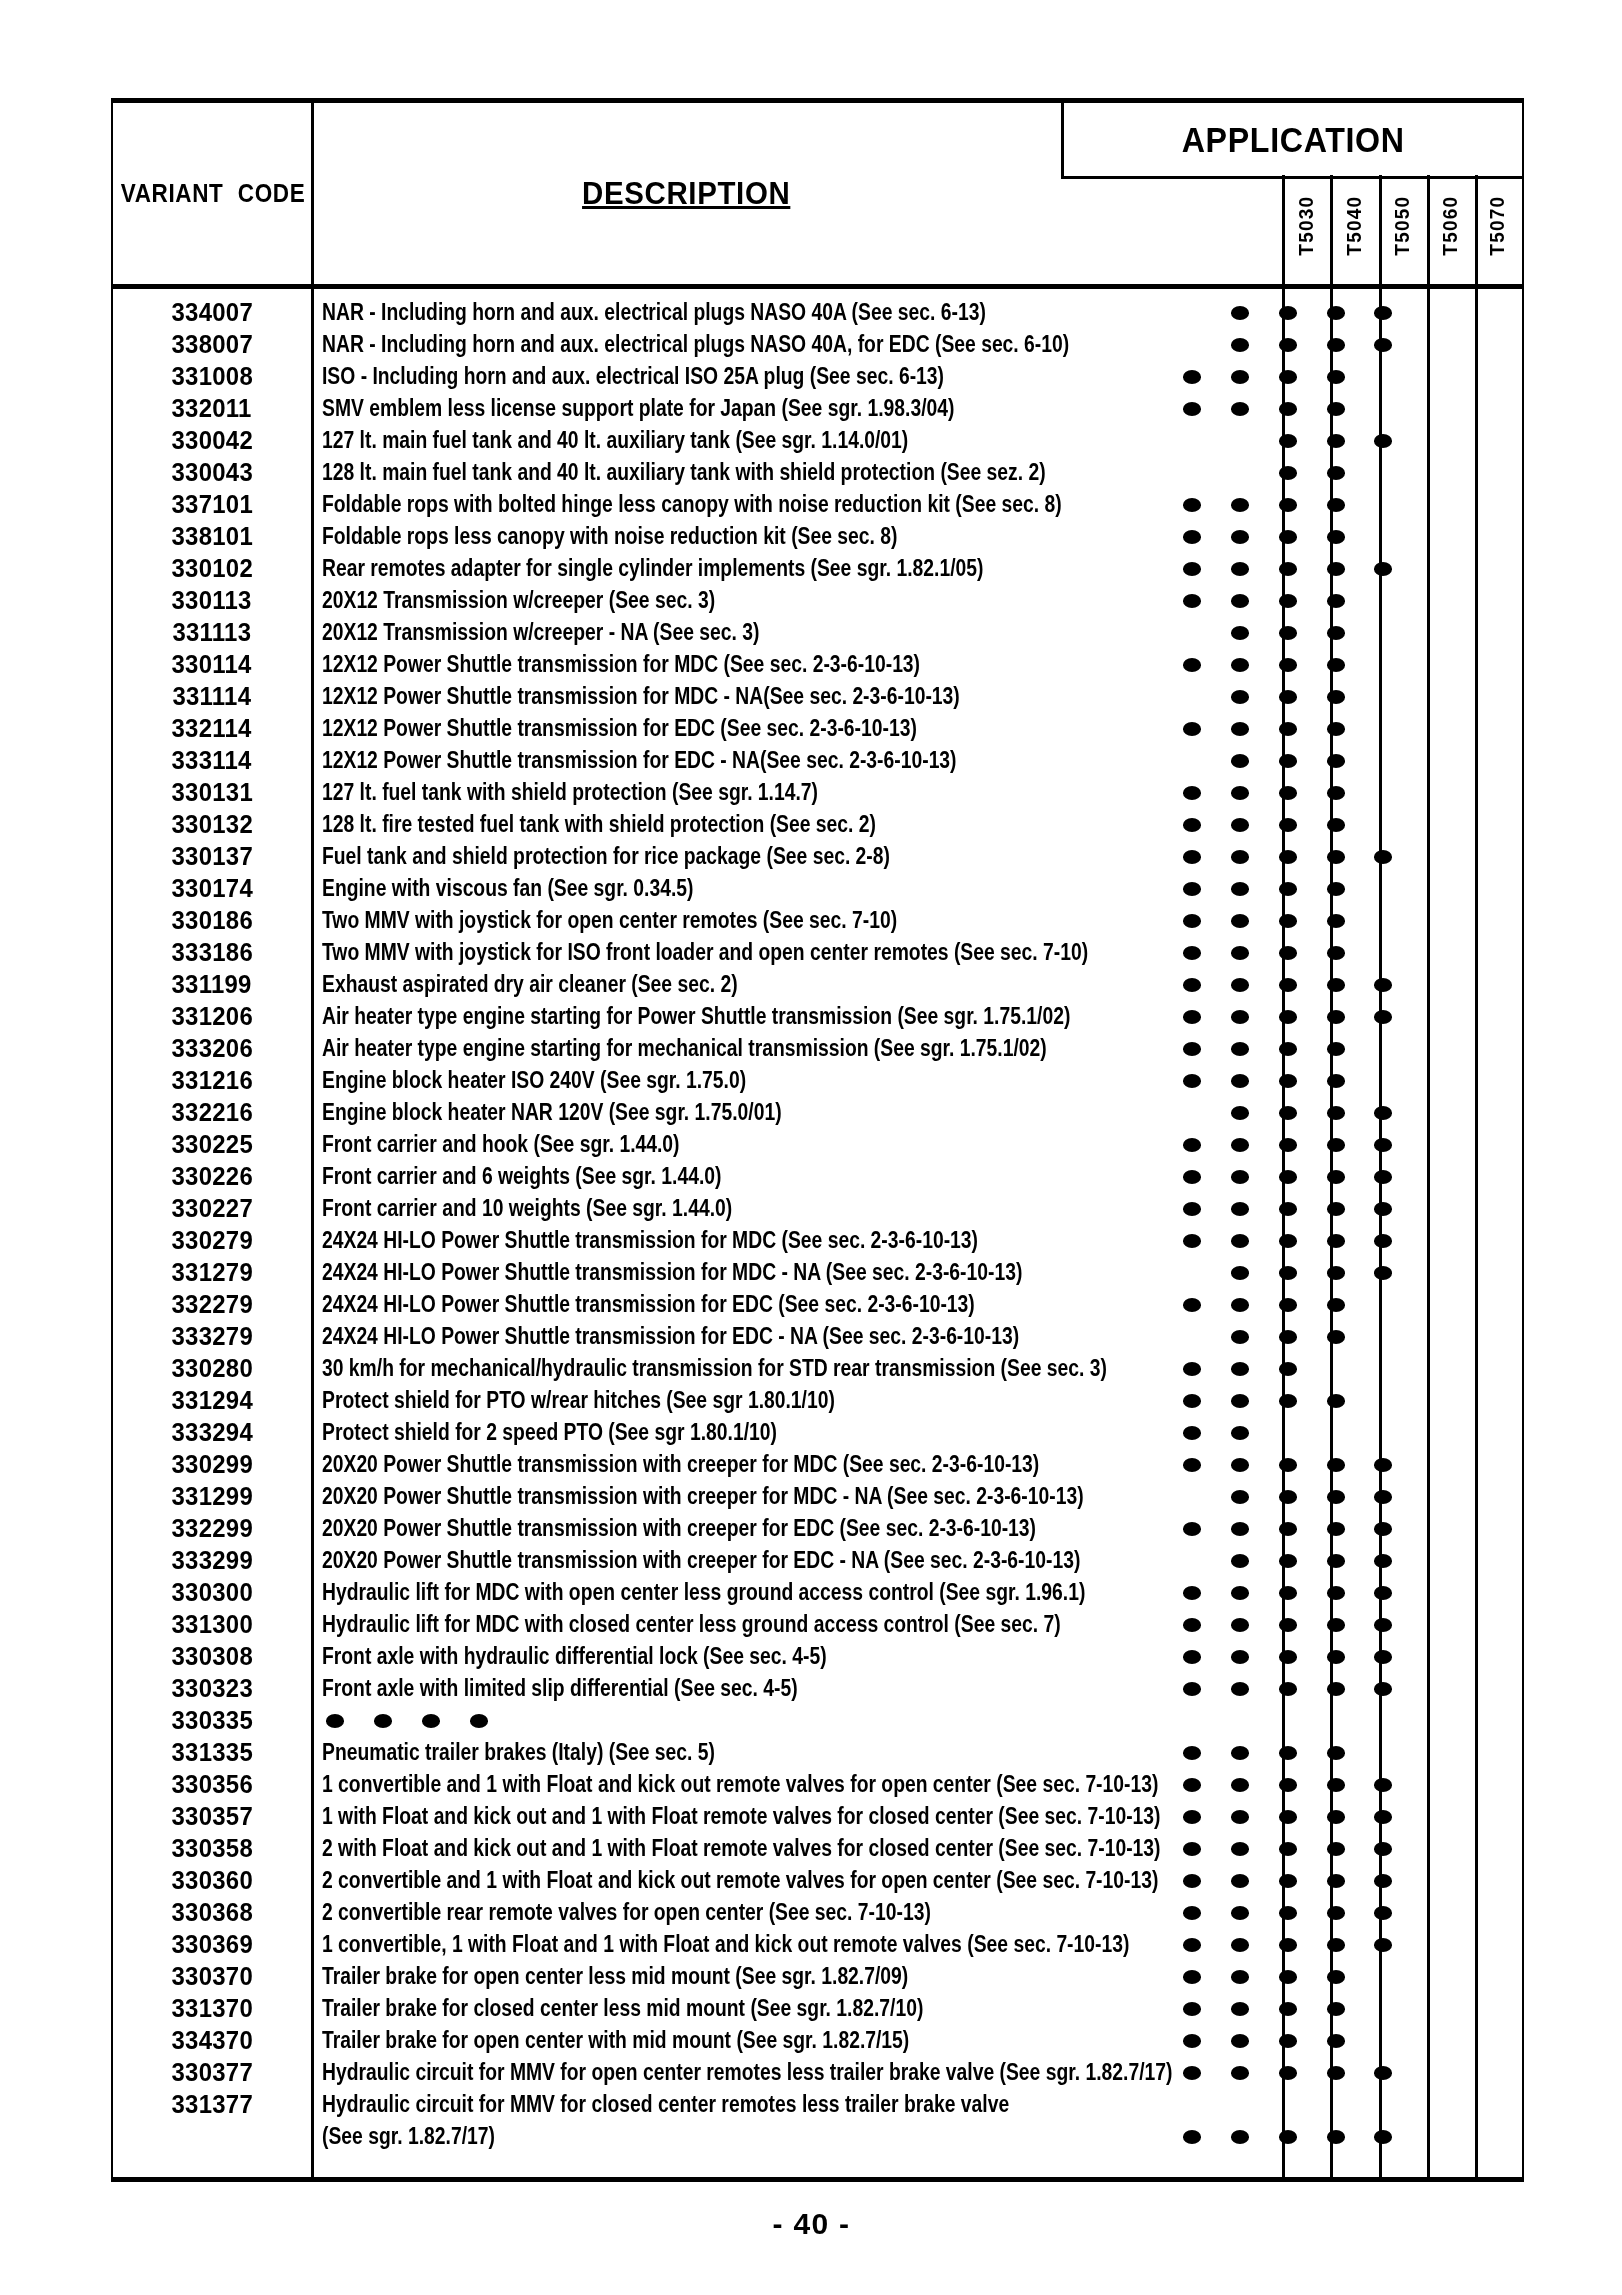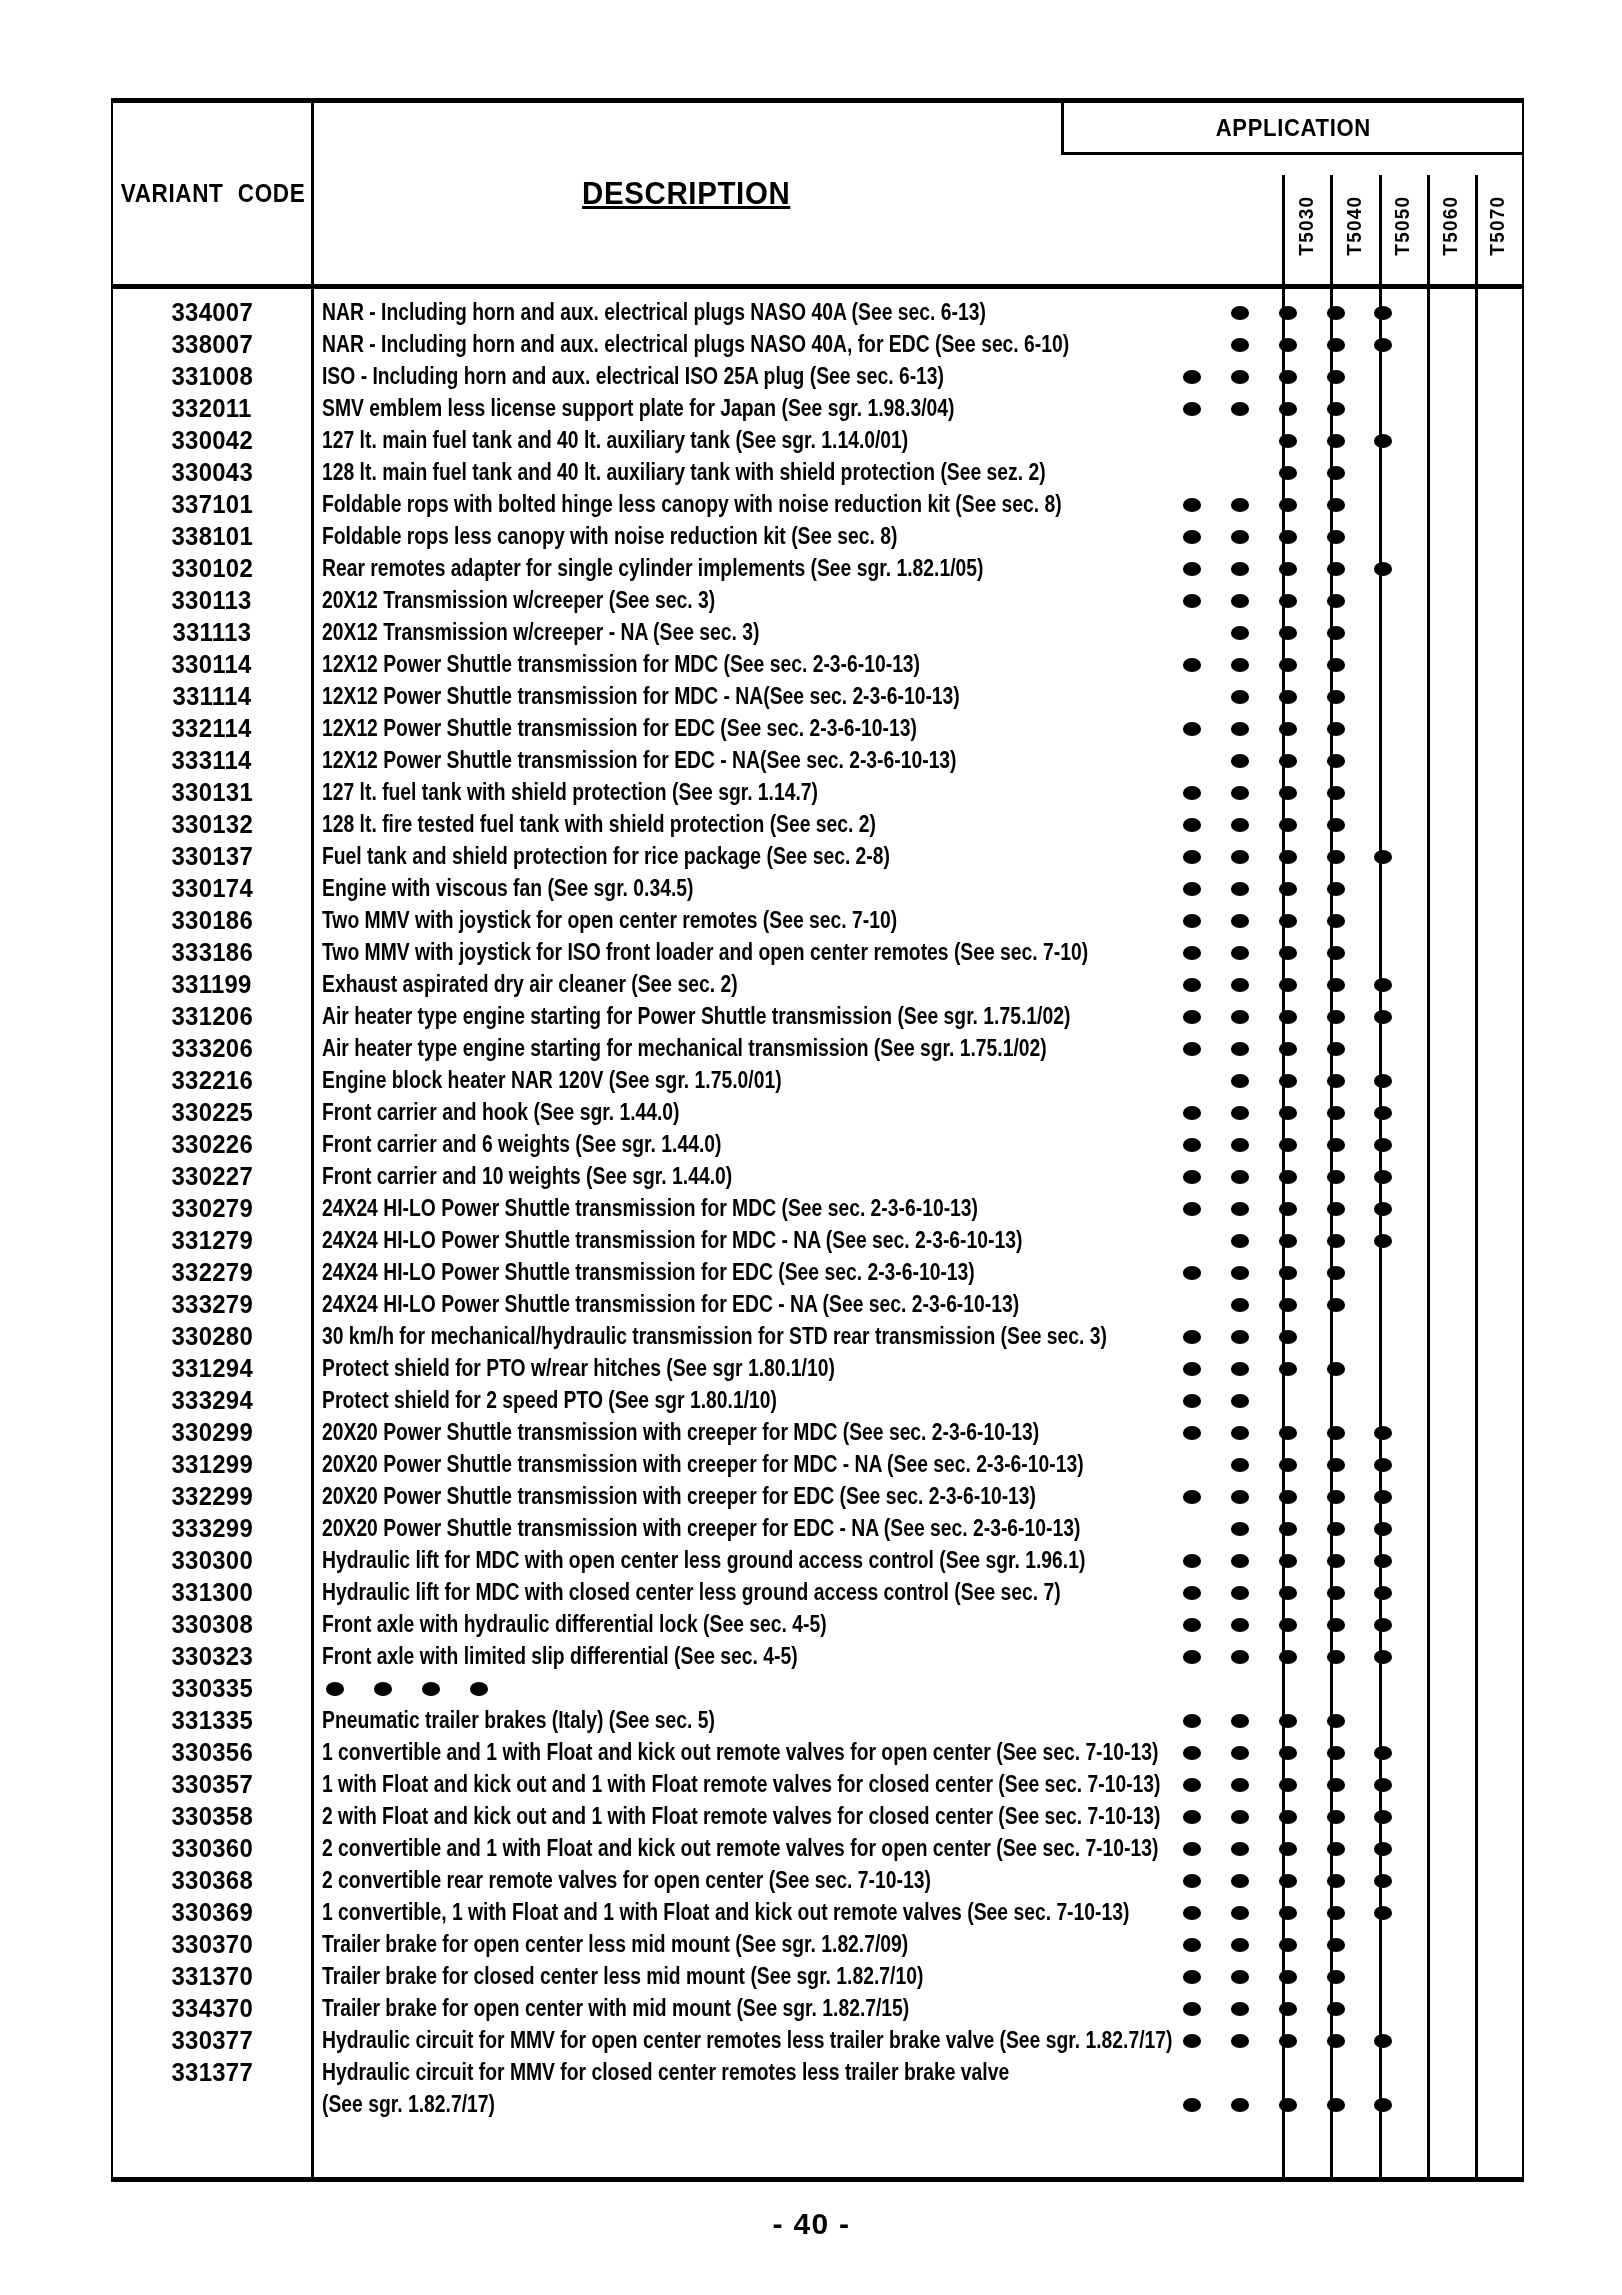--- a/index.html
+++ b/index.html
@@ -27,23 +27,23 @@
     display:flex; flex-direction:row; align-items:center; justify-content:center; gap:5.2px;
     font-size:25px; letter-spacing:0.7px;
   }
   .h-variant span { display:inline-block; transform:scaleX(0.9); }
   .h-desc {
     position:absolute; left:198px; top:0; width:750px; height:100%;
     display:flex; align-items:center; justify-content:center; font-size:32px; letter-spacing:0.7px;text-decoration:underline;
   }
   .h-desc span { display:inline-block; transform:scaleX(0.92); }
   .h-app {
-    position:absolute; left:948px; top:0; width:461px; height:52px;
+    position:absolute; left:948px; top:0; width:461px; height:76px;
     border-left:3.3px solid #000; border-bottom:3.3px solid #000; box-sizing:border-box;
-    display:flex; align-items:center; justify-content:center; font-size:24px; letter-spacing:0.7px;
+    display:flex; align-items:center; justify-content:center; font-size:35px; letter-spacing:0.7px;
   }
   .h-app span { display:inline-block; transform:scaleX(0.92); }
   .h-models { position:absolute; left:1169px; top:73px; width:239px; height:107px; display:flex; }
   .h-model { width:48px; display:flex; align-items:flex-end; justify-content:center; padding-bottom:26px; box-sizing:border-box; }
   .h-model:last-child { width:46px; }
   .vlabel { writing-mode:vertical-rl; transform:rotate(180deg) scaleY(0.95); font-size:20px; letter-spacing:1.3px; }
 
   
   .tbody { position:absolute; top:186px; left:0; right:0; bottom:0; padding-top:7.9px; }
   .trow { display:flex; height:32px; align-items:center; }
@@ -574,20 +574,39 @@
           </div>
     <div class="c-dot">
             <div class="dot"></div>
           </div>
     <div class="c-dot">
             <div class="dot"></div>
           </div>
     <div class="c-dot"></div>
   </div>
 
+  <div class="trow">
+    <div class="c-code">
+            <span>331216</span>
+          </div>
+    <div class="c-desc"><span>Engine block heater ISO 240V (See sgr. 1.75.0)</span></div>
+    <div class="c-dot">
+            <div class="dot"></div>
+          </div>
+    <div class="c-dot">
+            <div class="dot"></div>
+          </div>
+    <div class="c-dot">
+            <div class="dot"></div>
+          </div>
+    <div class="c-dot">
+            <div class="dot"></div>
+          </div>
+    <div class="c-dot"></div>
+  </div>
 
   <div class="trow">
     <div class="c-code">
             <span>332216</span>
           </div>
     <div class="c-desc"><span>Engine block heater NAR 120V (See sgr. 1.75.0/01)</span></div>
     <div class="c-dot"></div>
     <div class="c-dot">
             <div class="dot"></div>
           </div>

